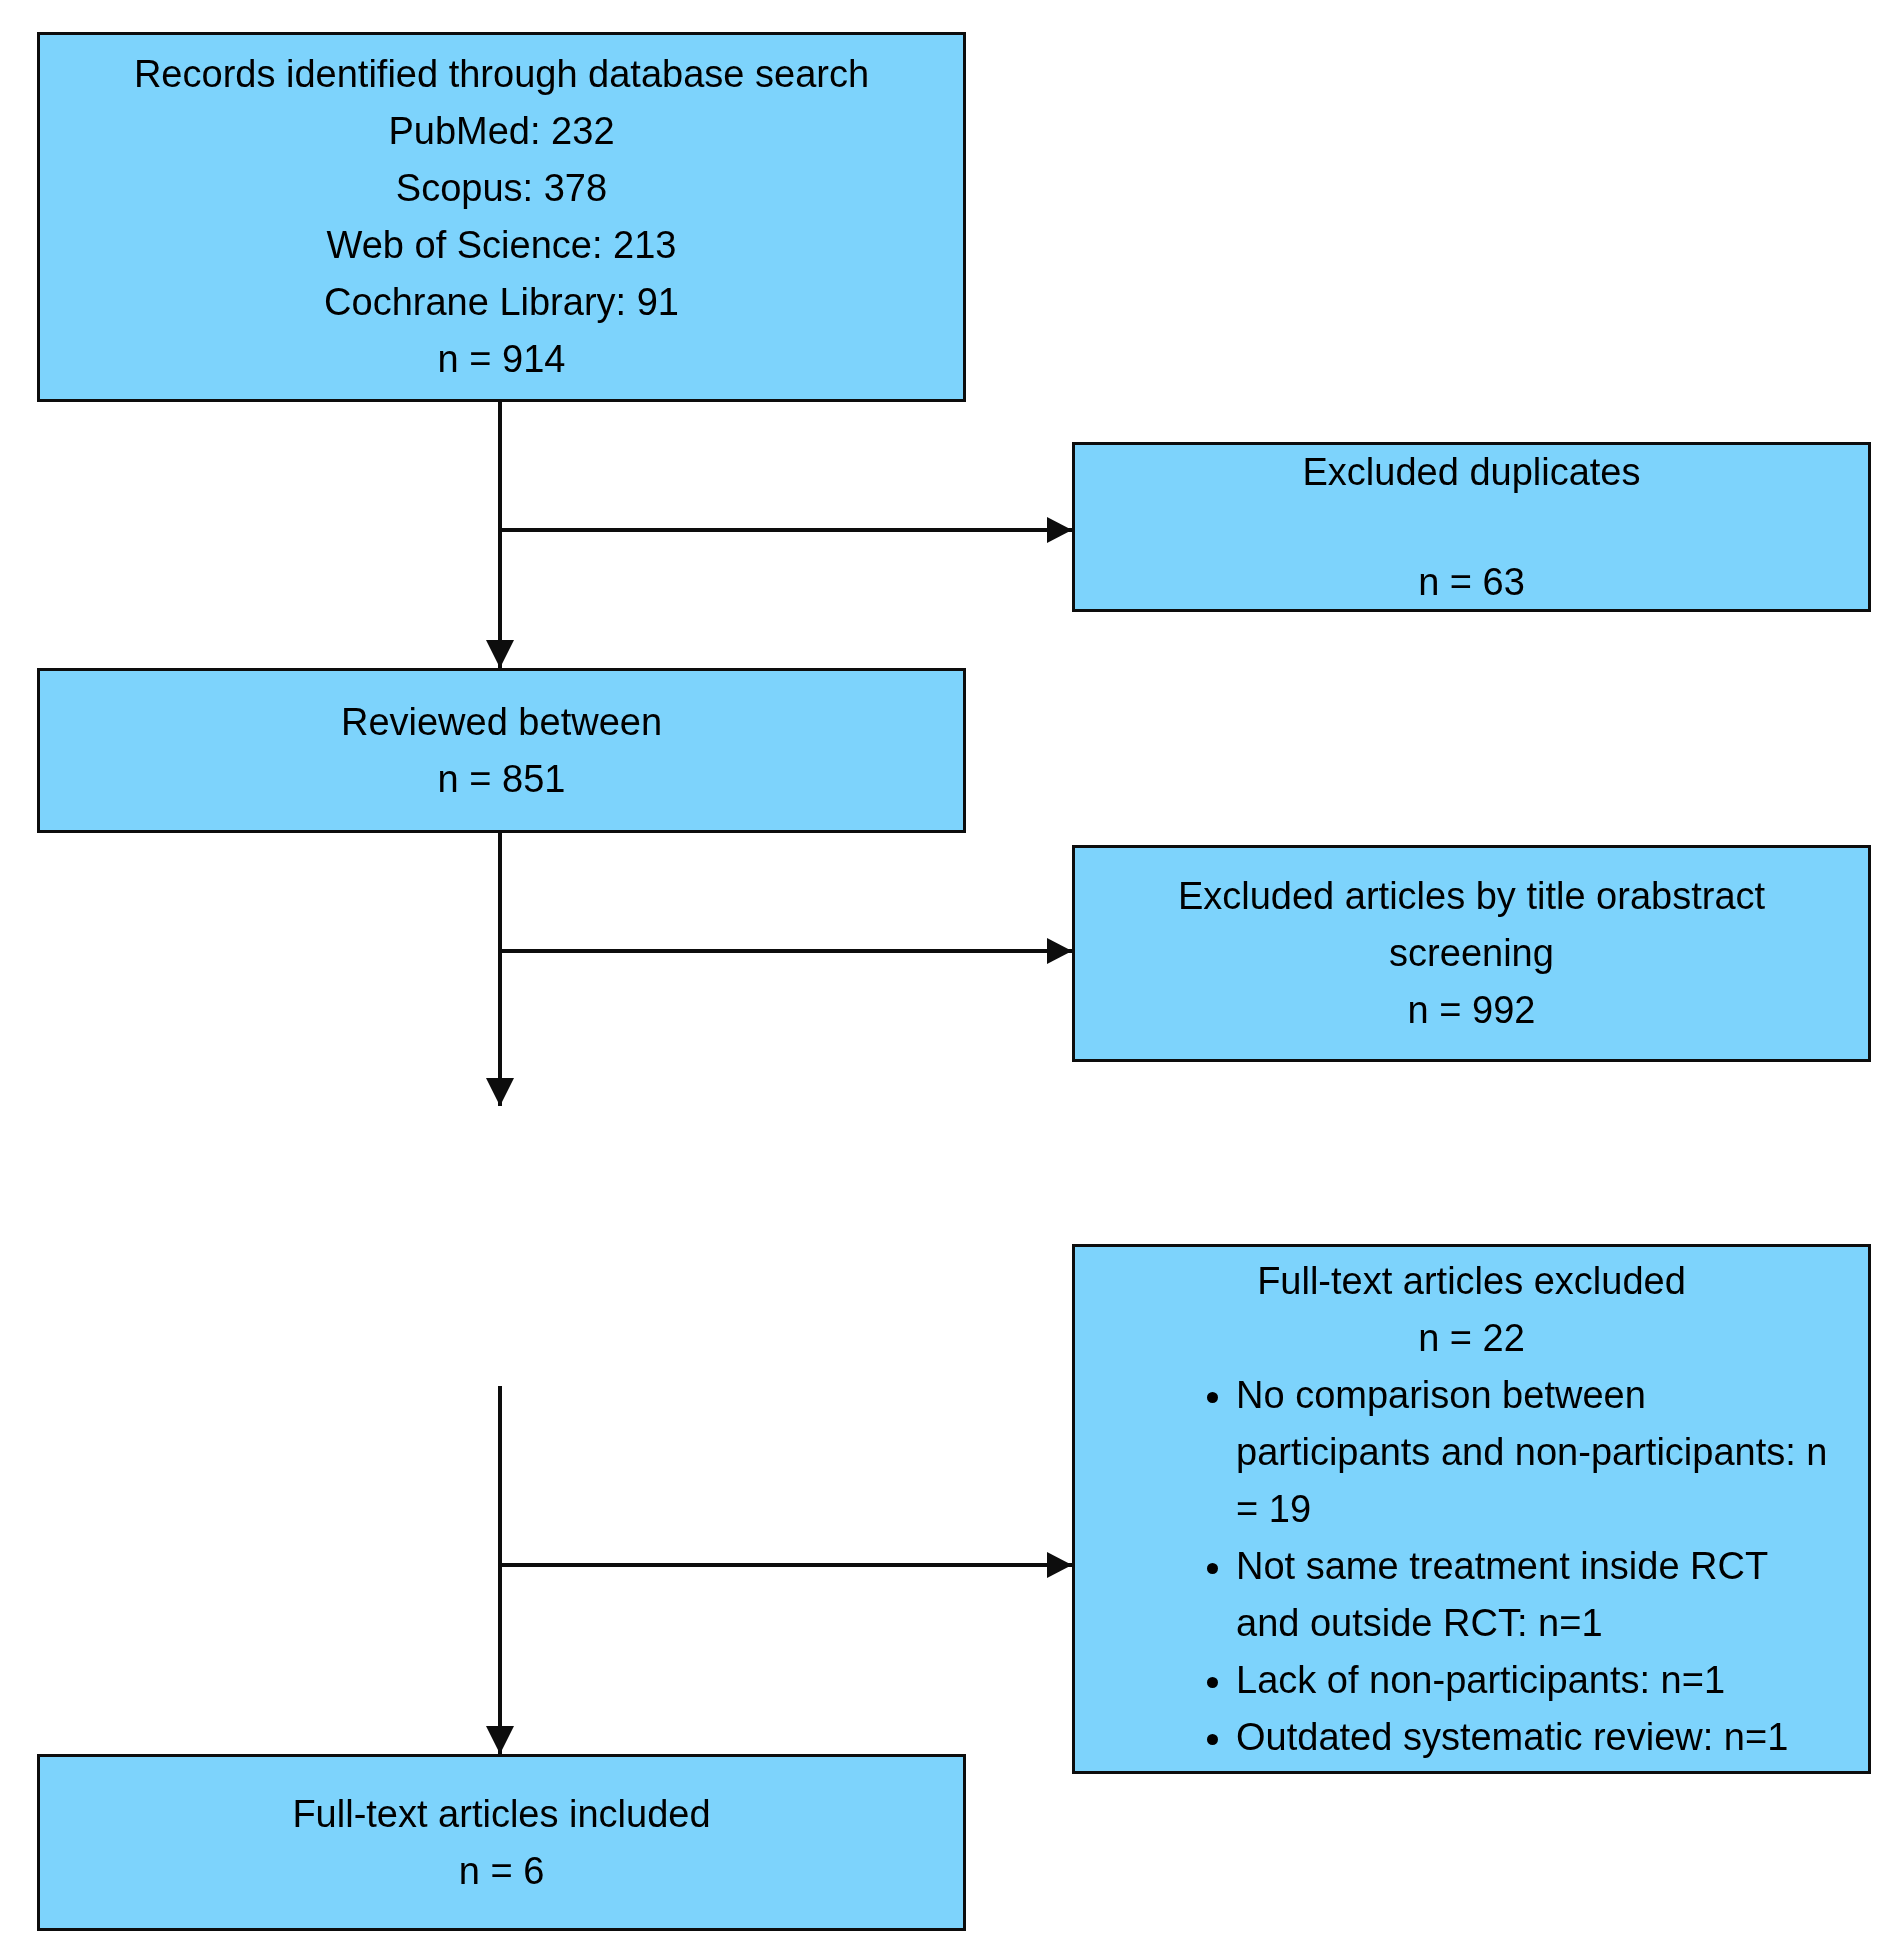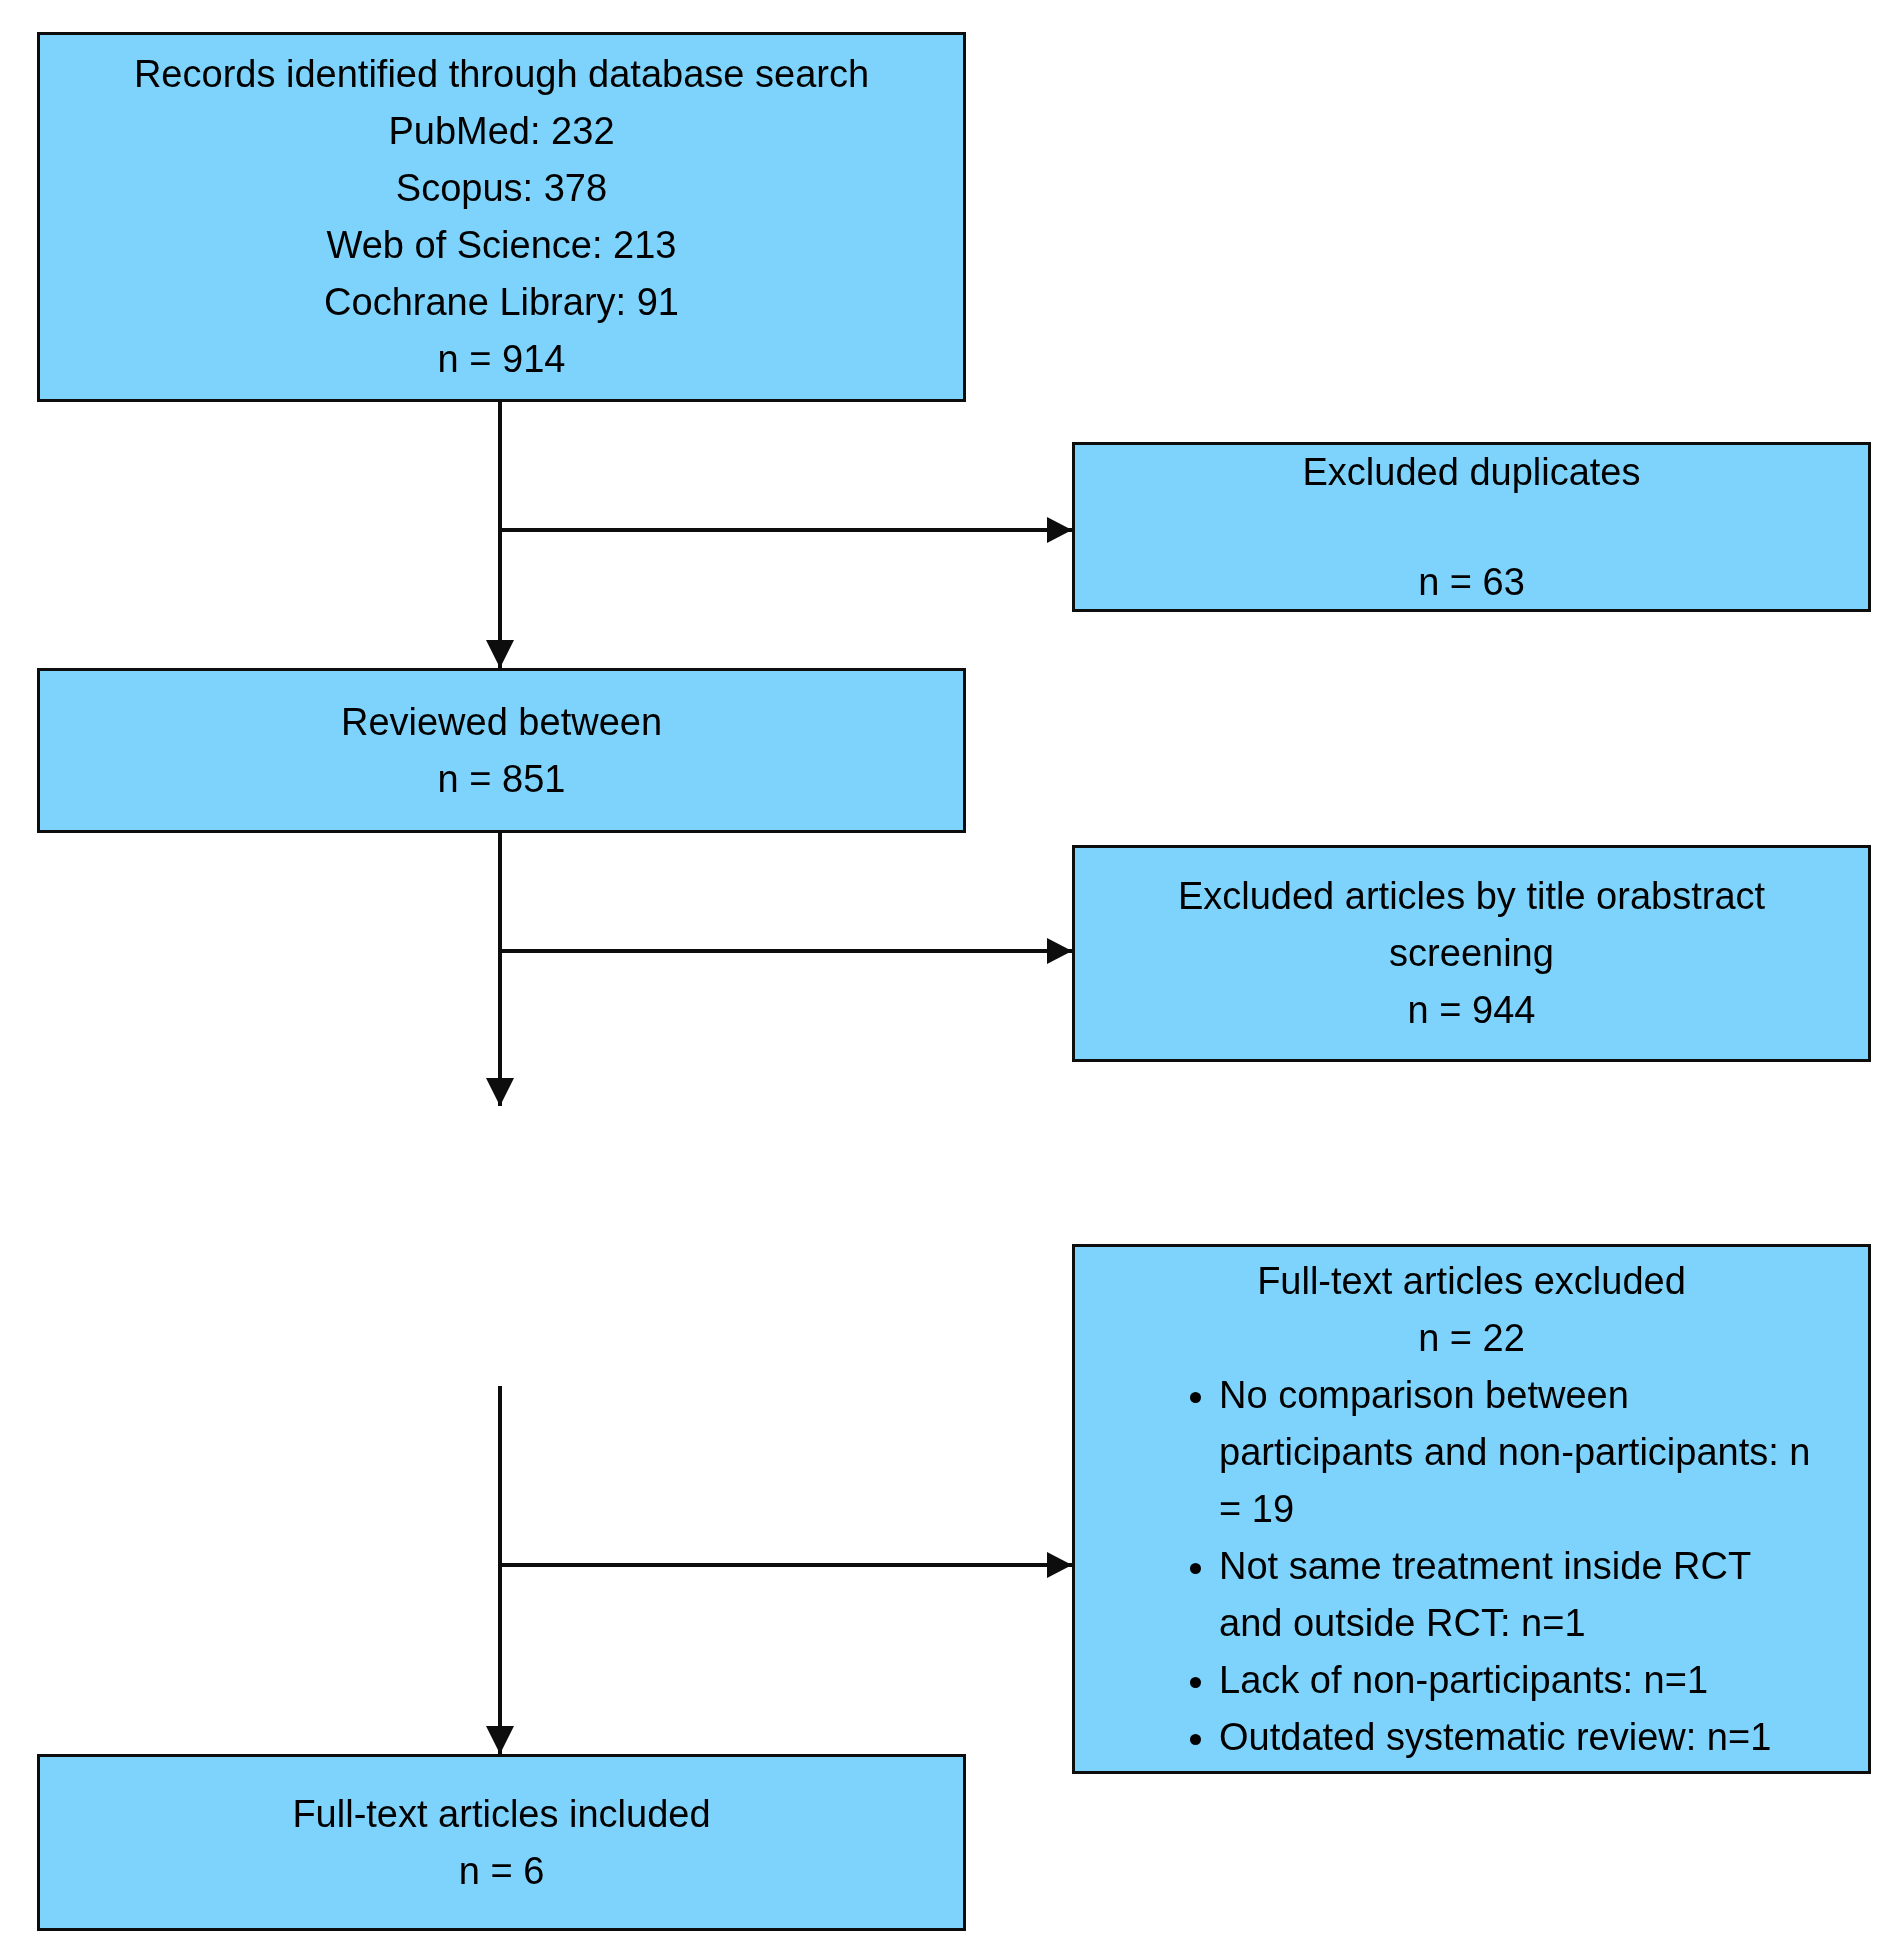--- a/index.html
+++ b/index.html
@@ -55,20 +55,21 @@
     list-style:disc outside;
     margin:0;
     padding:0 21px 0 144px;
     width:100%;
     box-sizing:border-box;
     text-align:left;
   }
   #box-ftexcluded .bullets li{
     max-width:592px;
     line-height:1.5;
+    margin-left:17px;
   }
 </style>
 </head>
 <body>
 
 <div class="canvas">
 
   <div class="box" id="box-records">
     <div class="line">Records identified through database search</div>
     <div class="line">PubMed: 232</div>
@@ -90,21 +91,21 @@
   </div>
 
   <div class="box gapped" id="box-duplicates">
     <div class="line">Excluded duplicates</div>
     <div class="line">n = 63</div>
   </div>
 
   <div class="box" id="box-screening">
     <div class="line">Excluded articles by title orabstract</div>
     <div class="line">screening</div>
-    <div class="line">n = 944</div>
+    <div class="line">n = 992</div>
   </div>
 
   <div class="box" id="box-ftexcluded">
     <div class="line">Full-text articles excluded</div>
     <div class="line">n = 22</div>
     <ul class="bullets">
       <li>No comparison between participants and non-participants: n = 19</li>
       <li>Not same treatment inside RCT and outside RCT: n=1</li>
       <li>Lack of non-participants: n=1</li>
       <li>Outdated systematic review: n=1</li>

